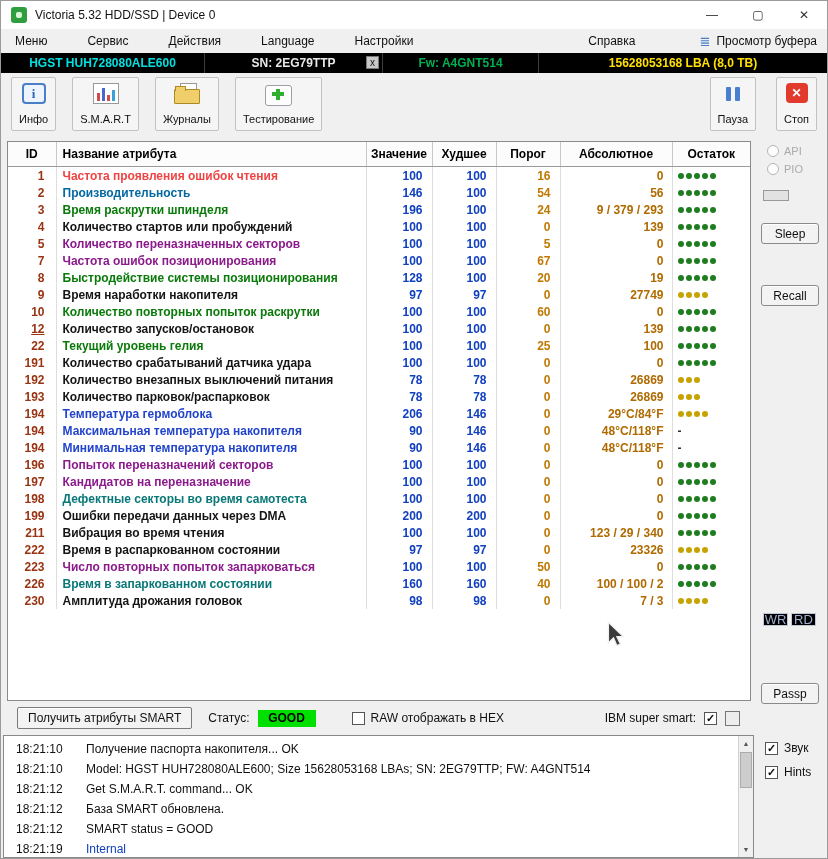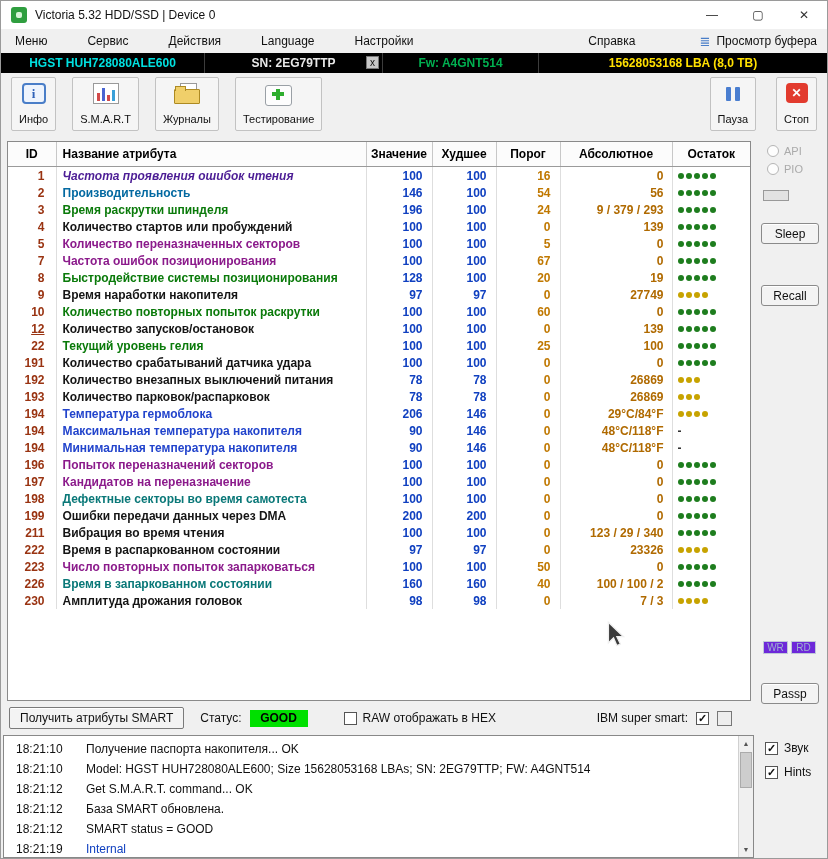--- a/index.html
+++ b/index.html
@@ -67,21 +67,21 @@
   td{height:17px;border-right:1px solid #dedede;padding:0;white-space:nowrap;overflow:hidden;font-size:12px;}
   td:last-child{border-right:none;}
   td.c-id{text-align:right;padding-right:11px;}
   td.c-name{padding-left:6px;}
   td.c-num{text-align:right;padding-right:9px;}
   td.c-abs{text-align:right;padding-right:8px;}
   td.c-health{padding-left:5px;color:#333;}
   .dot{display:inline-block;width:6px;height:6px;border-radius:50%;margin-right:2px;vertical-align:middle;}
 
   
-  .bottom-bar{position:absolute;left:0;top:704px;width:753px;height:26px;display:flex;align-items:center;font-size:12px;color:#111;}
+  .bottom-bar{position:absolute;left:8px;top:704px;width:753px;height:26px;display:flex;align-items:center;font-size:12px;color:#111;}
   .get-smart-btn{margin-left:8px;height:20px;padding:0 10px;border:1px solid #7a7a7a;background:#f3f3f3;border-radius:2px;display:flex;align-items:center;box-shadow:inset 0 1px 0 #fff;}
   .status-label{margin-left:16px;}
   .status-badge{margin-left:8px;width:58px;height:17px;background:#00e000;color:#000;font-weight:bold;font-size:12px;display:flex;align-items:center;justify-content:center;}
   .raw-check{margin-left:36px;display:flex;align-items:center;gap:6px;}
   .checkbox{width:13px;height:13px;border:1px solid #555;background:#fff;display:flex;align-items:center;justify-content:center;font-size:11px;font-weight:bold;color:#111;box-sizing:border-box;line-height:1;}
   .ibm-group{margin-left:auto;display:flex;align-items:center;gap:8px;margin-right:22px;}
   .checkbox-big{width:15px;height:15px;border:1px solid #777;background:#ededed;box-sizing:border-box;}
 
   
   .log-wrap{position:absolute;left:2px;top:734px;width:751px;height:123px;background:#fff;border:1px solid #888;box-sizing:border-box;}
@@ -98,21 +98,21 @@
   
   .radio-row{position:absolute;left:766px;display:flex;align-items:center;gap:5px;font-size:11px;color:#aaa;}
   .radio{width:12px;height:12px;border:1px solid #b5b5b5;border-radius:50%;background:#fdfdfd;box-sizing:border-box;}
   .radio-api{top:144px;}
   .radio-pio{top:162px;}
   .mini-box{position:absolute;left:762px;top:189px;width:26px;height:11px;border:1px solid #999;background:#e2e2e2;box-sizing:border-box;}
   .side-btn{position:absolute;left:760px;width:58px;height:21px;border:1px solid #8a8a8a;background:#f3f3f3;border-radius:3px;font-size:12px;color:#111;display:flex;align-items:center;justify-content:center;box-shadow:inset 0 1px 0 #fff;box-sizing:border-box;}
   .btn-sleep{top:222px;}
   .btn-recall{top:284px;}
   .btn-passp{top:682px;}
-  .tiny-btn{position:absolute;top:640px;width:25px;height:13px;border:1px solid #c0c8d8;background:#6d28d9;font-size:10px;color:#9fb0d0;display:flex;align-items:center;justify-content:center;box-sizing:border-box;}
+  .tiny-btn{position:absolute;top:612px;width:25px;height:13px;border:1px solid #c0c8d8;background:#000000;font-size:13px;color:#9fb0d0;display:flex;align-items:center;justify-content:center;box-sizing:border-box;}
   .tiny-wr{left:762px;}
   .tiny-rd{left:790px;}
   .side-check{position:absolute;left:764px;display:flex;align-items:center;gap:6px;font-size:12px;color:#111;}
   .check-sound{top:740px;}
   .check-hints{top:764px;}
 
   
   .cursor{position:absolute;left:606px;top:620px;pointer-events:none;}
 </style>
 </head>
@@ -216,21 +216,21 @@
           <th>Значение</th>
           <th>Худшее</th>
           <th>Порог</th>
           <th>Абсолютное</th>
           <th>Остаток</th>
         </tr>
       </thead>
       <tbody>
           <tr>
             <td class="c-id" style="color: rgb(153, 51, 17);">1</td>
-            <td class="c-name" style="color: #4c1d95; font-style: italic;">Частота проявления ошибок чтения</td>
+            <td class="c-name" style="color: #ef4444;">Частота проявления ошибок чтения</td>
             <td class="c-num" style="color: rgb(16, 64, 192);">100</td>
             <td class="c-num" style="color: rgb(16, 64, 192);">100</td>
             <td class="c-num" style="color: rgb(192, 120, 0);">16</td>
             <td class="c-abs" style="color: rgb(176, 106, 0);">0</td>
             <td class="c-health"><span class="dot" style="background: rgb(30, 125, 30);"></span><span class="dot" style="background: rgb(30, 125, 30);"></span><span class="dot" style="background: rgb(30, 125, 30);"></span><span class="dot" style="background: rgb(30, 125, 30);"></span><span class="dot" style="background: rgb(30, 125, 30);"></span></td>
           </tr>
           <tr>
             <td class="c-id" style="color: rgb(153, 51, 17);">2</td>
             <td class="c-name" style="color: #0369a1;">Производительность</td>
             <td class="c-num" style="color: rgb(16, 64, 192);">146</td>

